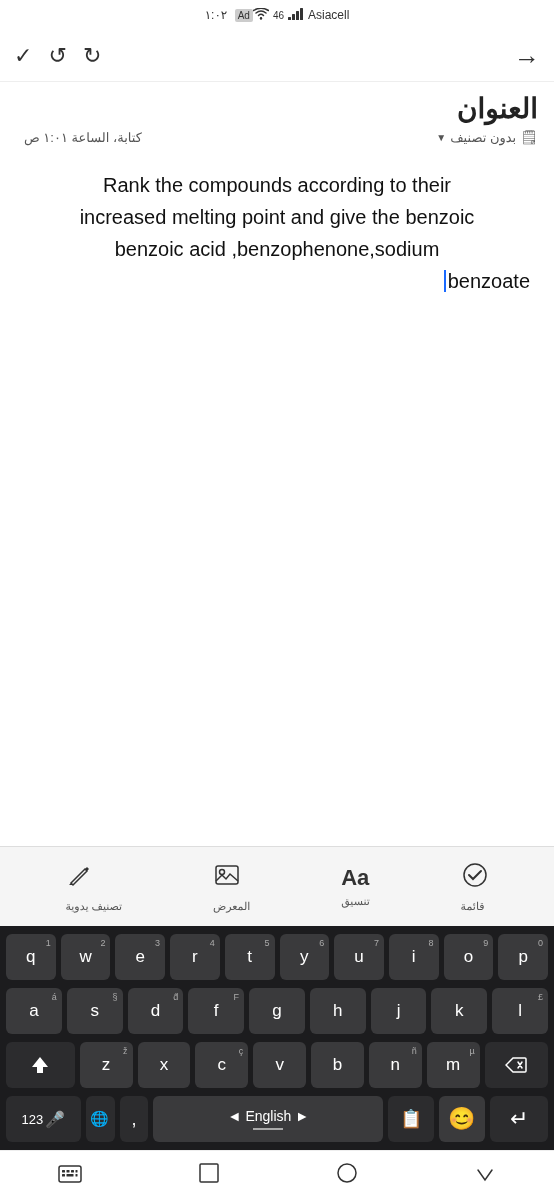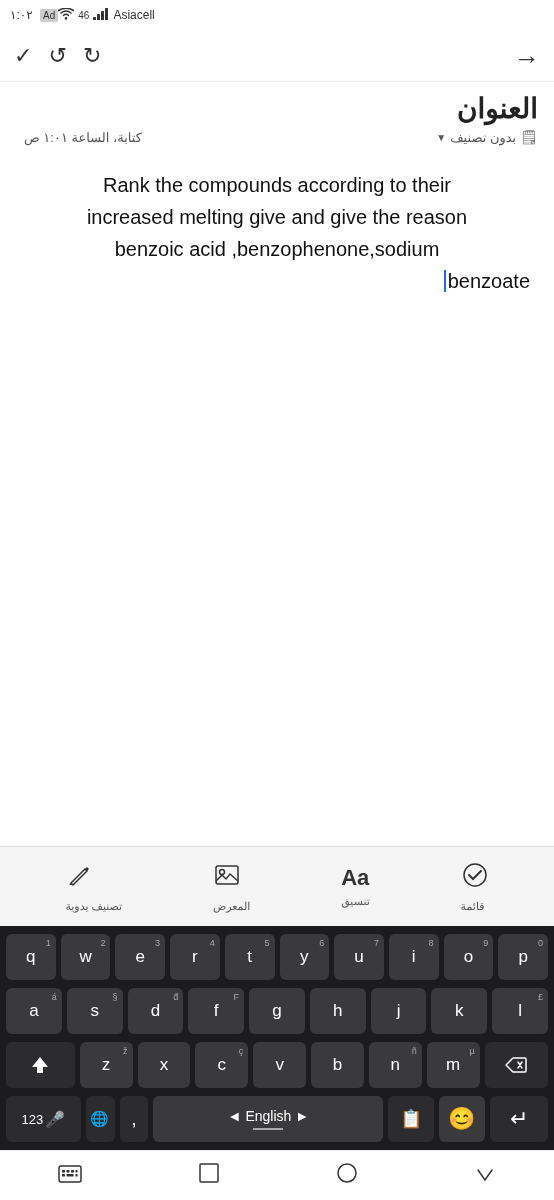--- a/index.html
+++ b/index.html
@@ -9,21 +9,21 @@
       overflow: hidden;
       font-family: 'Arial', sans-serif;
       background: #fff;
       display: flex;
       flex-direction: column;
     }
 
     
     .status-bar {
       display: flex;
-      justify-content: flex-start;
+      justify-content: center;
       align-items: center;
       padding: 4px 10px;
       background: #fff;
       height: 30px;
     }
     .status-left {
       font-size: 12px;
       color: #333;
     }
     .status-right {
@@ -307,21 +307,21 @@
       <span>بدون تصنيف</span>
       <span style="font-size:10px;">▼</span>
     </div>
     <div class="doc-meta-left">كتابة، الساعة ١:٠١ ص</div>
   </div>
 </div>
 
 <div class="content-area">
   <div class="content-text">
     <div>Rank the compounds according to their</div>
-    <div>increased melting give and give the reason</div>
+    <div>increased melting point and give the benzoic</div>
     <div>benzoic acid ,benzophenone,sodium</div>
     <div class="cursor-line">
       <span class="text-cursor"></span>
       <span>benzoate</span>
     </div>
   </div>
 </div>
 
 <div class="formatting-toolbar">
   <div class="fmt-item">

